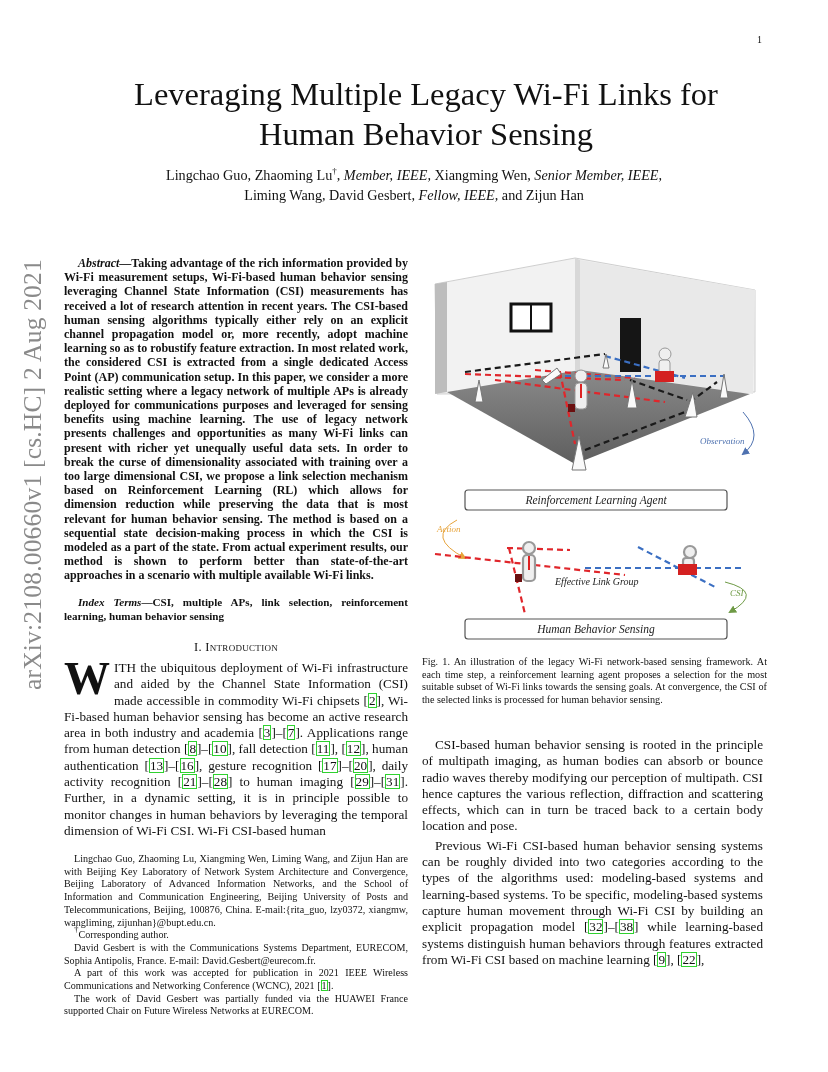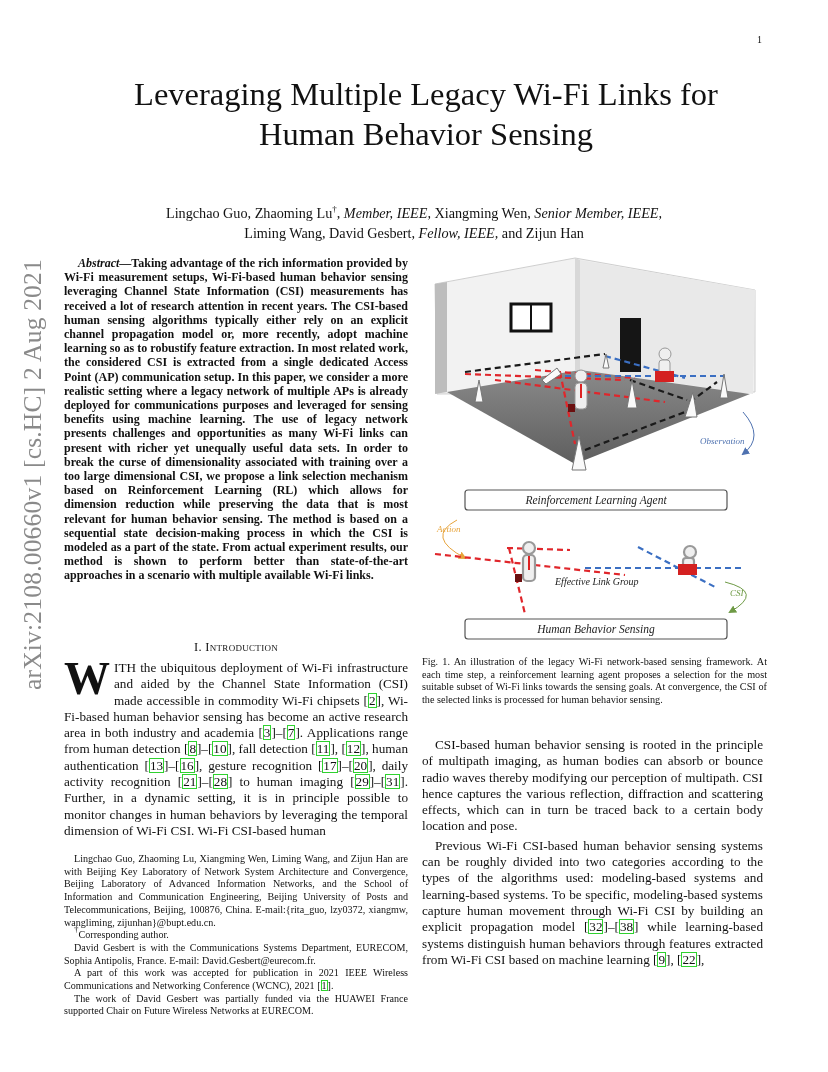--- a/index.html
+++ b/index.html
@@ -5,21 +5,21 @@
   html, body { margin: 0; padding: 0; background: #ffffff; }
   body { width: 828px; height: 1072px; position: relative; overflow: hidden;
          font-family: "Liberation Serif", "DejaVu Serif", serif; color: #111; }
   .page-number { position: absolute; top: 34px; left: 757px; font-size: 10px; }
   .arxiv-stamp { position: absolute; left: 18px; top: 690px; transform-origin: 0 0;
                  transform: rotate(-90deg); font-size: 25.5px; color: #8a8a8a; white-space: nowrap;
                  letter-spacing: 0.2px; }
   .title { position: absolute; top: 74px; left: 0; width: 828px; text-align: center;
            font-size: 32.5px; line-height: 40px; font-weight: normal; margin: 0; padding-left: 12px; }
   .authors { position: absolute; top: 165px; left: 0; width: 828px; text-align: center;
-             font-size: 14.2px; line-height: 20px; margin-top: 38px; }
+             font-size: 14.2px; line-height: 20px; }
   .authors i { font-style: italic; }
   sup { font-size: 9px; vertical-align: 6px; line-height: 0; }
 
   .col-left { position: absolute; left: 64px; width: 344px; top: 256px; }
 
   .abstract { font-size: 12px; line-height: 14.2px; font-weight: bold; text-align: justify;
               text-indent: 14px; margin: 0; hyphens: auto; }
   .abstract .lead { font-style: italic; }
   .index-terms { font-size: 11.1px; line-height: 14.2px; font-weight: bold; text-align: justify;
                  text-indent: 14px; margin: 12px 0 0 0; }
@@ -60,20 +60,21 @@
   <span>Human Behavior Sensing</span>
 </h1>
 
 <div class="authors">
   <span>Lingchao Guo, Zhaoming Lu</span><sup>†</sup><span>, </span><i>Member, IEEE,</i><span> Xiangming Wen, </span><i>Senior Member, IEEE,</i><br>
   <span>Liming Wang, David Gesbert, </span><i>Fellow, IEEE,</i><span> and Zijun Han</span>
 </div>
 
 <div class="col-left">
   <p class="abstract"><span class="lead">Abstract</span><span>—Taking advantage of the rich information provided by Wi-Fi measurement setups, Wi-Fi-based human behavior sensing leveraging Channel State Information (CSI) measurements has received a lot of research attention in recent years. The CSI-based human sensing algorithms typically either rely on an explicit channel propagation model or, more recently, adopt machine learning so as to robustify feature extraction. In most related work, the considered CSI is extracted from a single dedicated Access Point (AP) communication setup. In this paper, we consider a more realistic setting where a legacy network of multiple APs is already deployed for communications purposes and leveraged for sensing benefits using machine learning. The use of legacy network presents challenges and opportunities as many Wi-Fi links can present with richer yet unequally useful data sets. In order to break the curse of dimensionality associated with training over a too large dimensional CSI, we propose a link selection mechanism based on Reinforcement Learning (RL) which allows for dimension reduction while preserving the data that is most relevant for human behavior sensing. The method is based on a sequential state decision-making process in which the CSI is modeled as a part of the state. From actual experiment results, our method is shown to perform better than state-of-the-art approaches in a scenario with multiple available Wi-Fi links.</span></p>
+  <p class="index-terms"><span class="lead">Index Terms</span><span>—CSI, multiple APs, link selection, reinforcement learning, human behavior sensing</span></p>
 </div>
 
 <h2 class="section-heading">
   <span>I.</span>
   <span class="sc">Introduction</span>
 </h2>
 
 <div class="intro">
   <p class="body-text"><span class="dropcap">W</span><span>ITH the ubiquitous deployment of Wi-Fi infrastructure and aided by the Channel State Information (CSI) made accessible in commodity Wi-Fi chipsets </span>[<a class="ref">2</a>]<span>, Wi-Fi-based human behavior sensing has become an active research area in both industry and academia </span>[<a class="ref">3</a>]–[<a class="ref">7</a>]<span>. Applications range from human detection </span>[<a class="ref">8</a>]–[<a class="ref">10</a>]<span>, fall detection </span>[<a class="ref">11</a>], [<a class="ref">12</a>]<span>, human authentication </span>[<a class="ref">13</a>]–[<a class="ref">16</a>]<span>, gesture recognition </span>[<a class="ref">17</a>]–[<a class="ref">20</a>]<span>, daily activity recognition </span>[<a class="ref">21</a>]–[<a class="ref">28</a>]<span> to human imaging </span>[<a class="ref">29</a>]–[<a class="ref">31</a>]<span>. Further, in a dynamic setting, it is in principle possible to monitor changes in human behaviors by leveraging the temporal dimension of Wi-Fi CSI. Wi-Fi CSI-based human</span></p>
 </div>

